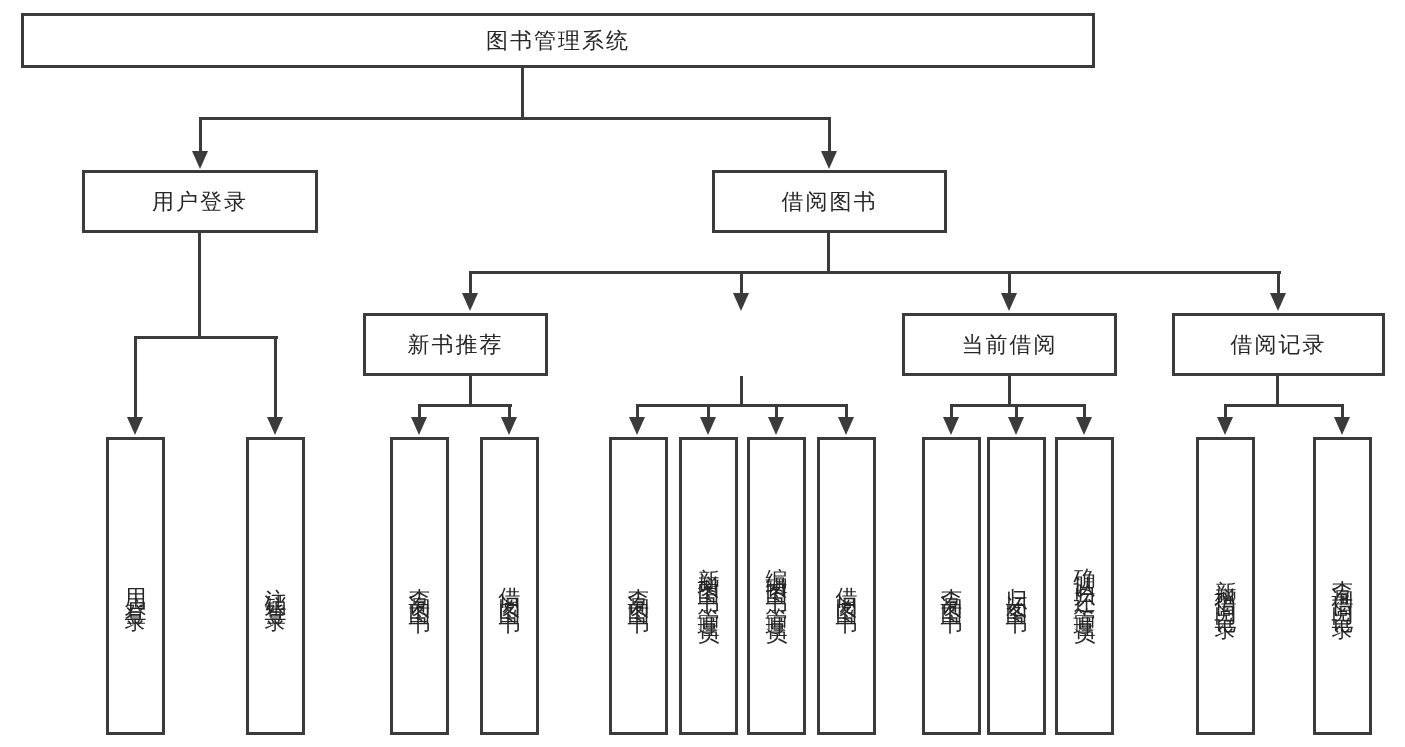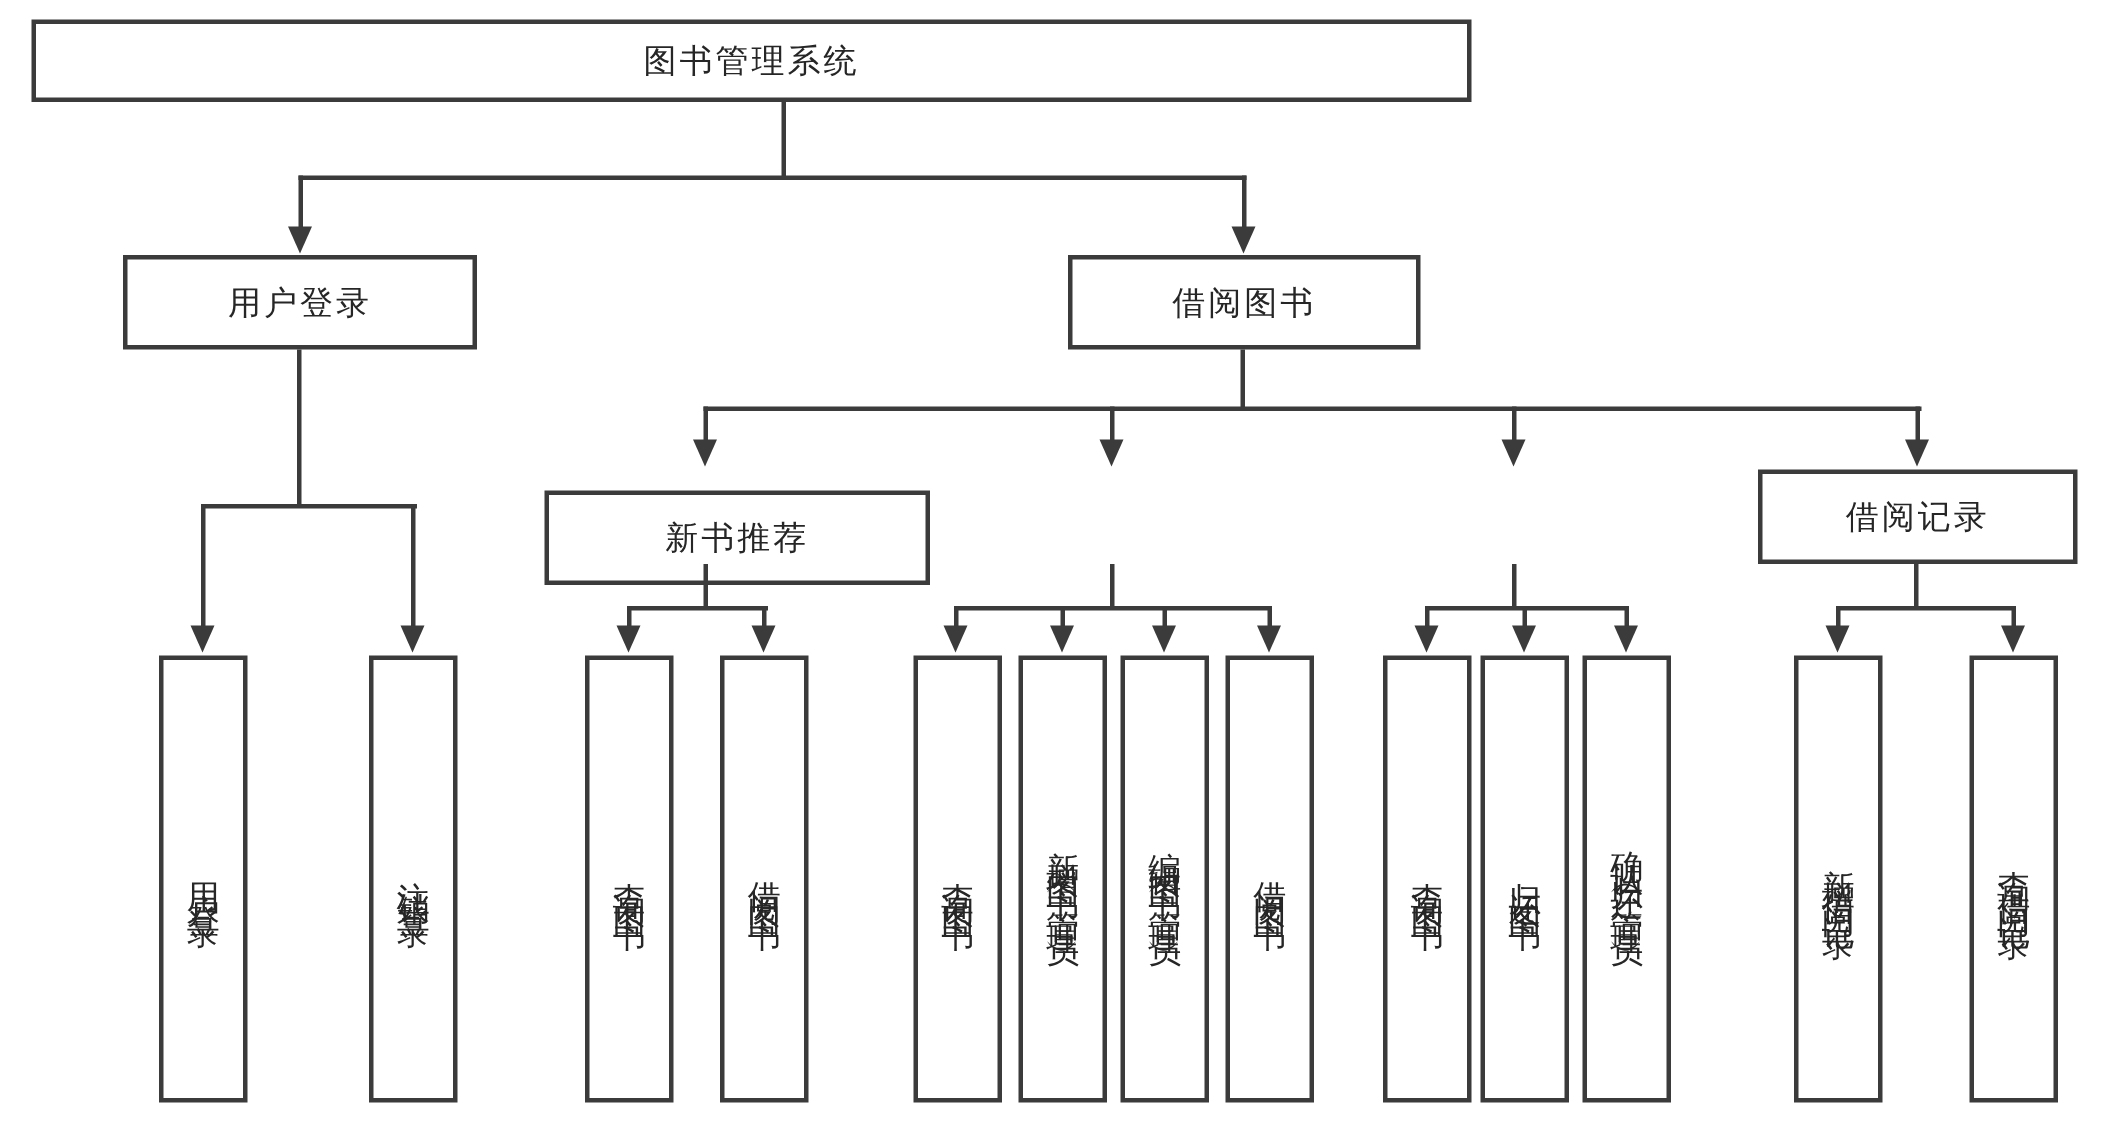--- a/index.html
+++ b/index.html
@@ -63,33 +63,36 @@
     letter-spacing: 1px;
     white-space: nowrap;
     z-index: 5;
   }
 </style>
 </head>
 <body>
 
 <div class="stage">
 
-  <div class="box" style="left:21px;top:13px;width:960px;height:55px">
+  <div class="box" style="left:21px;top:13px;width:1074px;height:55px">
     <span class="hlabel">图书管理系统</span>
   </div>
 
   <div class="box" style="left:82px;top:170px;width:236px;height:63px">
     <span class="hlabel">用户登录</span>
   </div>
   <div class="box" style="left:712px;top:170px;width:235px;height:63px">
     <span class="hlabel">借阅图书</span>
   </div>
 
-  <div class="box" style="left:363px;top:327px;width:257px;height:63px">
+  <div class="box" style="left:363px;top:313px;width:185px;height:63px">
     <span class="hlabel">新书推荐</span>
+  </div>
+  <div class="box" style="left:902px;top:313px;width:215px;height:63px">
+    <span class="hlabel">当前借阅</span>
   </div>
   <div class="box" style="left:1172px;top:313px;width:213px;height:63px">
     <span class="hlabel">借阅记录</span>
   </div>
 
   <div class="box" style="left:106px;top:437px;width:59px;height:298px">
     <span class="vlabel">用户登录</span>
   </div>
   <div class="box" style="left:246px;top:437px;width:59px;height:298px">
     <span class="vlabel">注销登录</span>

